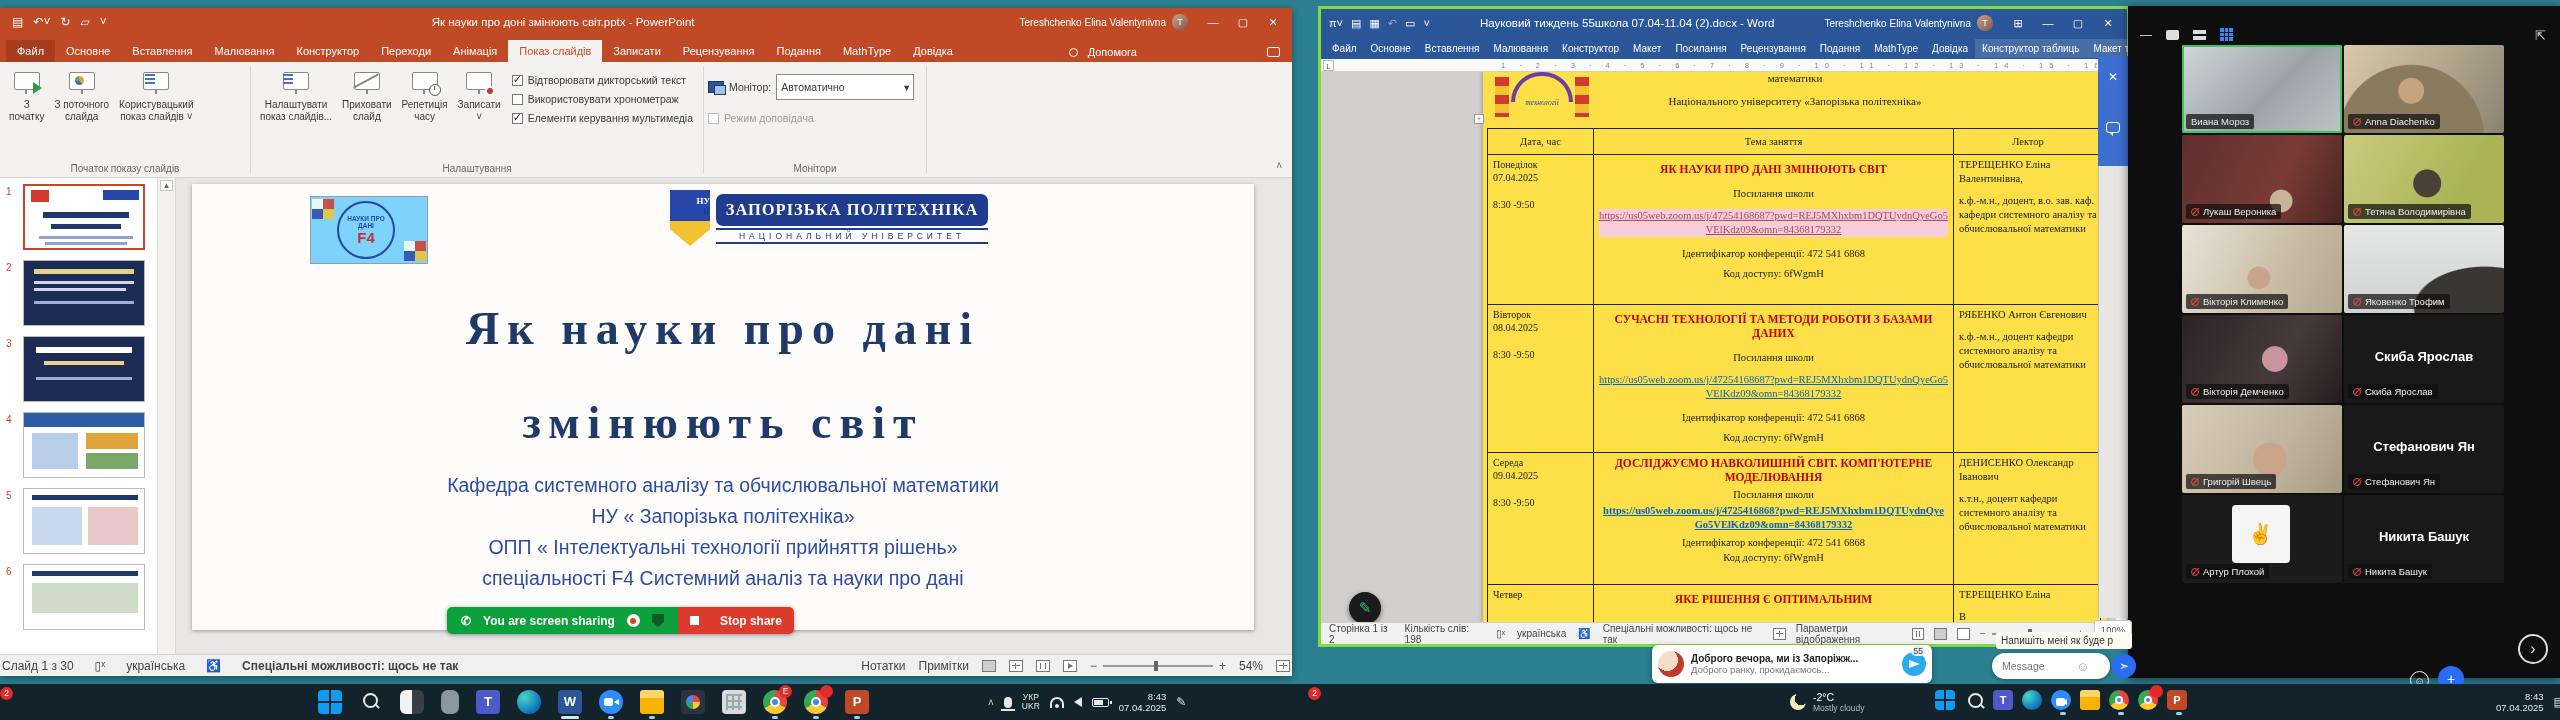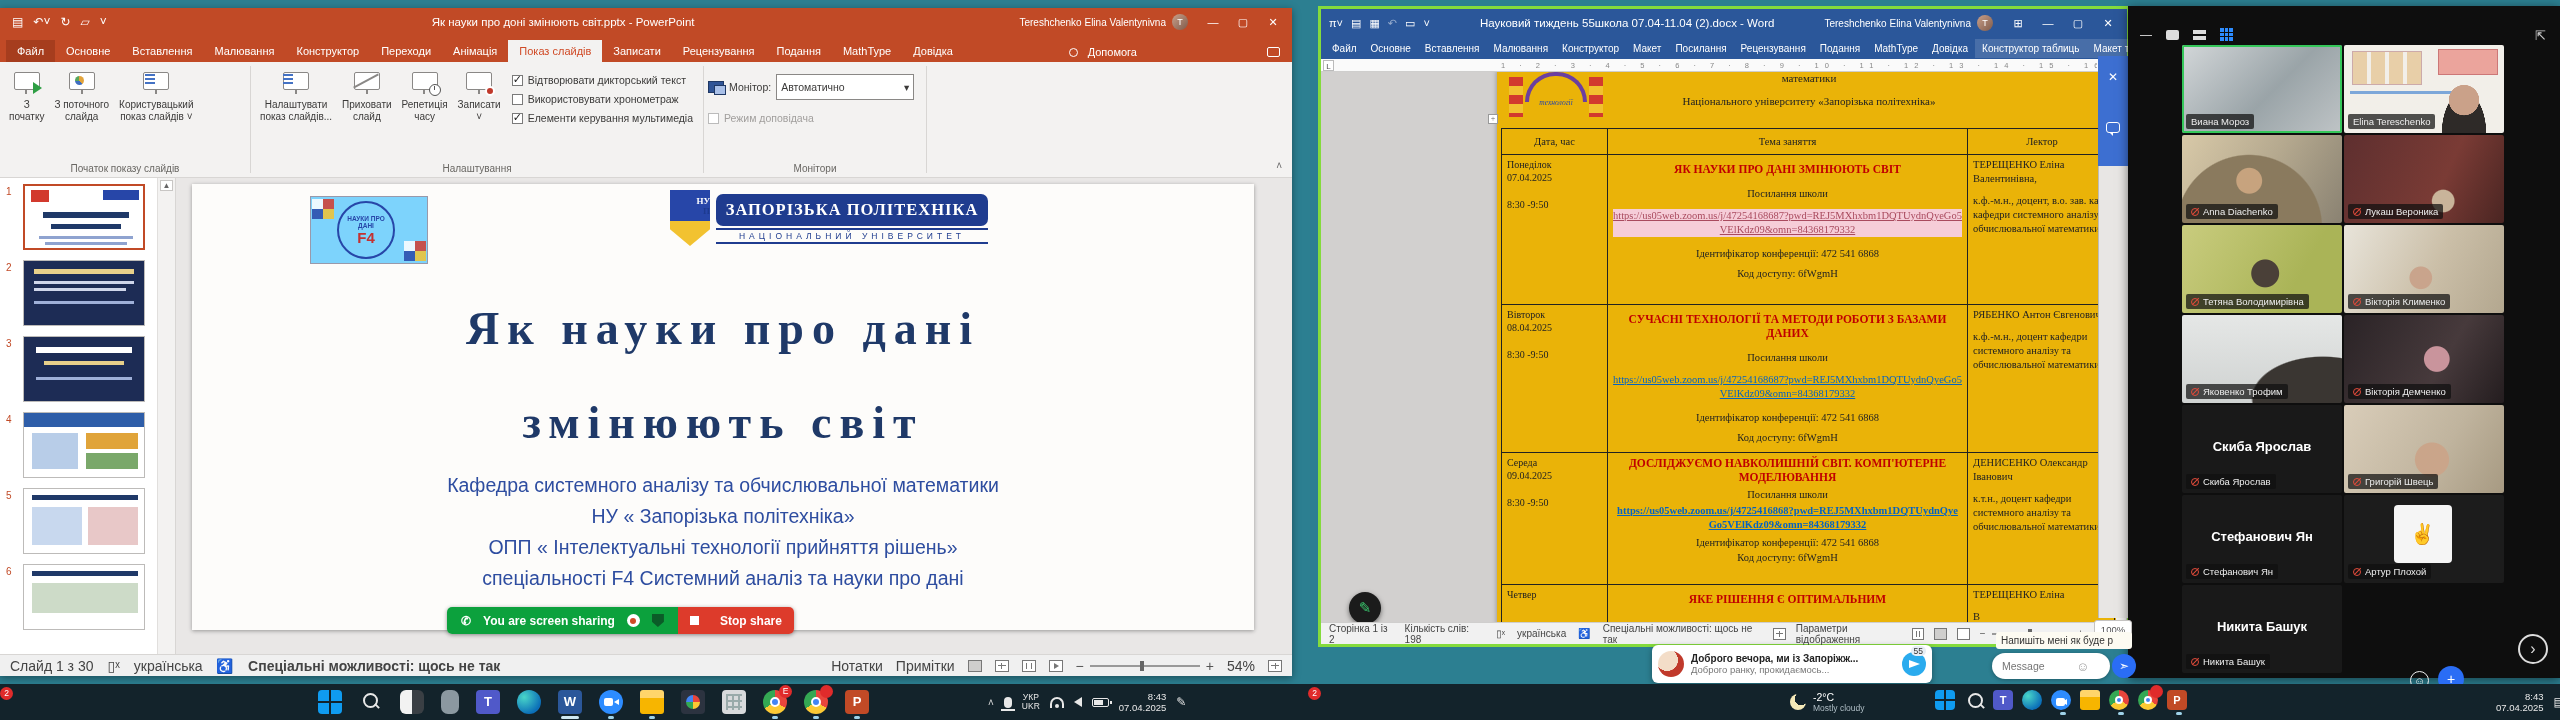--- a/index.html
+++ b/index.html
@@ -83,21 +83,21 @@
   .sl-sub{position:absolute;left:0;right:0;text-align:center;color:#2e4da0;font-size:19.5px;line-height:31px;}
 
   .sharebar{left:447px;top:607px;height:27px;display:flex;z-index:40;font-size:12px;border-radius:5px;overflow:hidden;box-shadow:0 1px 4px rgba(0,0,0,.4);}
   .share-g{background:#0ca13d;color:#fff;display:flex;align-items:center;gap:12px;padding:0 14px;font-weight:bold;}
   .share-dot{width:13px;height:13px;border-radius:50%;background:#fff;position:relative;}
   .share-dot::after{content:"";position:absolute;inset:3.5px;border-radius:50%;background:#d04a26;}
   .share-shield{width:12px;height:13px;background:#0b5c28;clip-path:polygon(0 0,100% 0,100% 60%,50% 100%,0 60%);}
   .share-r{background:#dd3b2b;color:#fff;display:flex;align-items:center;gap:21px;padding:4px 12px;font-weight:bold;}
   .stop-sq{width:9px;height:9px;background:#fff;}
 
-  .ppt-status{height:22px;background:#f0f0f0;border-top:1px solid #d8d6d4;display:flex;align-items:center;font-size:14px;color:#444;padding:0 10px;gap:14px;}
+  .ppt-status{height:22px;background:#f0f0f0;border-top:1px solid #d8d6d4;display:flex;align-items:center;font-size:12px;color:#444;padding:0 2px;gap:21px;}
   .ps-right{margin-left:auto;display:flex;align-items:center;gap:13px;}
   .vicon{width:14px;height:12px;border:1px solid #777;background:#fff;display:inline-block;position:relative;}
   .vicon.act{background:#cfcecd;}
   .vicon.grid::after{content:"";position:absolute;inset:2px;background:
      linear-gradient(#777,#777) 50% 0/1px 100% no-repeat,linear-gradient(#777,#777) 0 50%/100% 1px no-repeat;}
   .vicon.read::after{content:"";position:absolute;inset:2px 3px;border-left:1px solid #777;border-right:1px solid #777;}
   .vicon.show::after{content:"";position:absolute;left:4px;top:2px;border-left:5px solid #777;border-top:3px solid transparent;border-bottom:3px solid transparent;}
   .zslider{display:flex;align-items:center;gap:6px;color:#555;}
   .ztrack{width:110px;height:2px;background:#999;position:relative;}
   .zthumb{position:absolute;left:46%;top:-4px;width:4px;height:10px;background:#666;}
@@ -105,21 +105,21 @@
   
   .word-win{left:1318px;top:6px;width:812px;height:641px;border:3px solid #84db3c;background:#d2d0cf;display:flex;flex-direction:column;}
   .word-titlebar{height:28px;background:#2b579a;display:flex;align-items:center;color:#fff;font-size:11px;padding:0 4px;}
   .word-tabs{height:22px;background:#2b579a;display:flex;align-items:center;color:#fff;padding-left:4px;}
   .wtab{padding:4px 7px;font-size:10px;white-space:nowrap;}
   .wtab.ctx{background:rgba(255,255,255,.14);}
   .ruler{height:13px;background:#fafafa;border-bottom:1px solid #cfcecd;position:relative;display:flex;align-items:center;}
   .ruler .nums{position:absolute;left:180px;right:30px;font-size:7.5px;color:#888;letter-spacing:6px;white-space:nowrap;overflow:hidden;text-align:center;}
   .lbox{position:absolute;left:2px;top:1px;width:11px;height:11px;border:1px solid #bbb;background:#fff;font-size:8px;color:#555;text-align:center;line-height:11px;}
   .doc-area{flex:1;position:relative;overflow:hidden;}
-  .page{position:absolute;left:176px;top:-2px;width:624px;height:556px;background:#eab308;box-shadow:0 0 5px rgba(0,0,0,.35);font-family:"Liberation Serif",serif;}
+  .page{position:absolute;left:162px;top:-2px;width:624px;height:556px;background:#fde047;box-shadow:0 0 5px rgba(0,0,0,.35);font-family:"Liberation Serif",serif;}
   .doc-topline{position:absolute;left:0;right:0;top:2px;text-align:center;font-size:11px;}
   .doc-headline{position:absolute;left:0;right:0;top:25px;text-align:center;font-size:11px;}
   .wlogo{position:absolute;left:12px;top:2px;width:96px;height:50px;}
   .wlogo .sqcol{position:absolute;width:14px;height:40px;top:5px;background:
      repeating-linear-gradient(#d23a2e 0 9px,#f2c230 9px 18px);}
   .wlogo .arc{position:absolute;left:16px;top:0px;width:62px;height:30px;border:4px solid #6b3fa0;border-bottom:none;border-radius:60px 60px 0 0;}
   .wlogo .arctext{position:absolute;left:14px;top:26px;width:66px;text-align:center;font-size:7.5px;color:#2746a8;font-style:italic;}
   .plus-handle{position:absolute;left:-9px;top:44px;width:10px;height:10px;border:1px solid #999;font-size:8px;line-height:8px;text-align:center;color:#666;background:#fff;}
   .wtable{position:absolute;left:4px;top:58px;width:614px;border:1px solid #222;border-bottom:none;font-size:10.5px;}
   .trow{display:grid;grid-template-columns:106px 360px 148px;border-bottom:1px solid #222;}
@@ -708,29 +708,20 @@
         </span>
     </div>
     <span class="abs zexpand" style="position:absolute;">⇱</span>
 
     <div class="zgrid">
       <div class="ztile v1 activsp">
         <span class="zlabel">
             <span>Виана Мороз</span>
           </span>
       </div>
-      <div class="ztile v2">
-        <span class="fc1"></span>
-        <span class="fc2"></span>
-        <span class="fc3"></span>
-        <span class="person"></span>
-        <span class="zlabel">
-            <span>Elina Tereschenko</span>
-          </span>
-      </div>
       <div class="ztile v3">
         <span class="zlabel">
             <span class="micoff"></span>
             <span>Anna Diachenko</span>
           </span>
       </div>
       <div class="ztile v4">
         <span class="zlabel">
             <span class="micoff"></span>
             <span>Лукаш Вероника</span>

